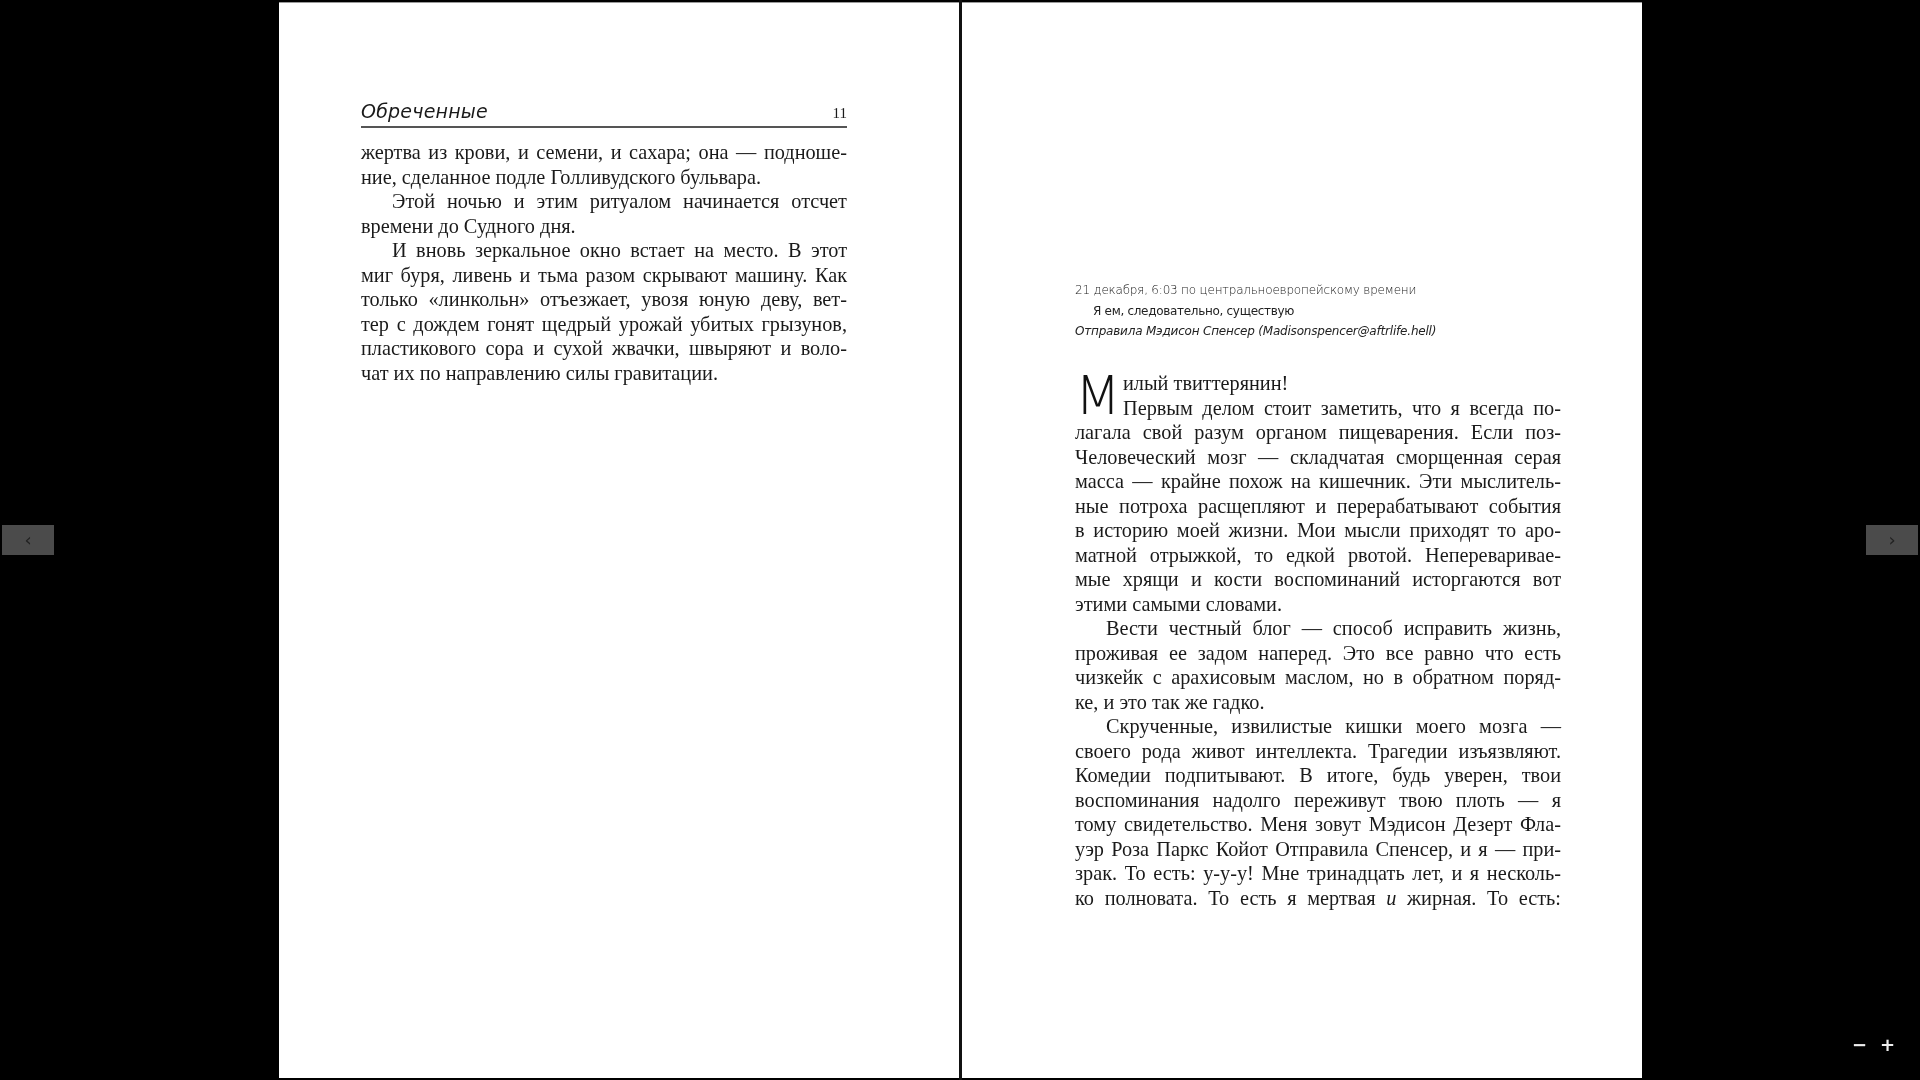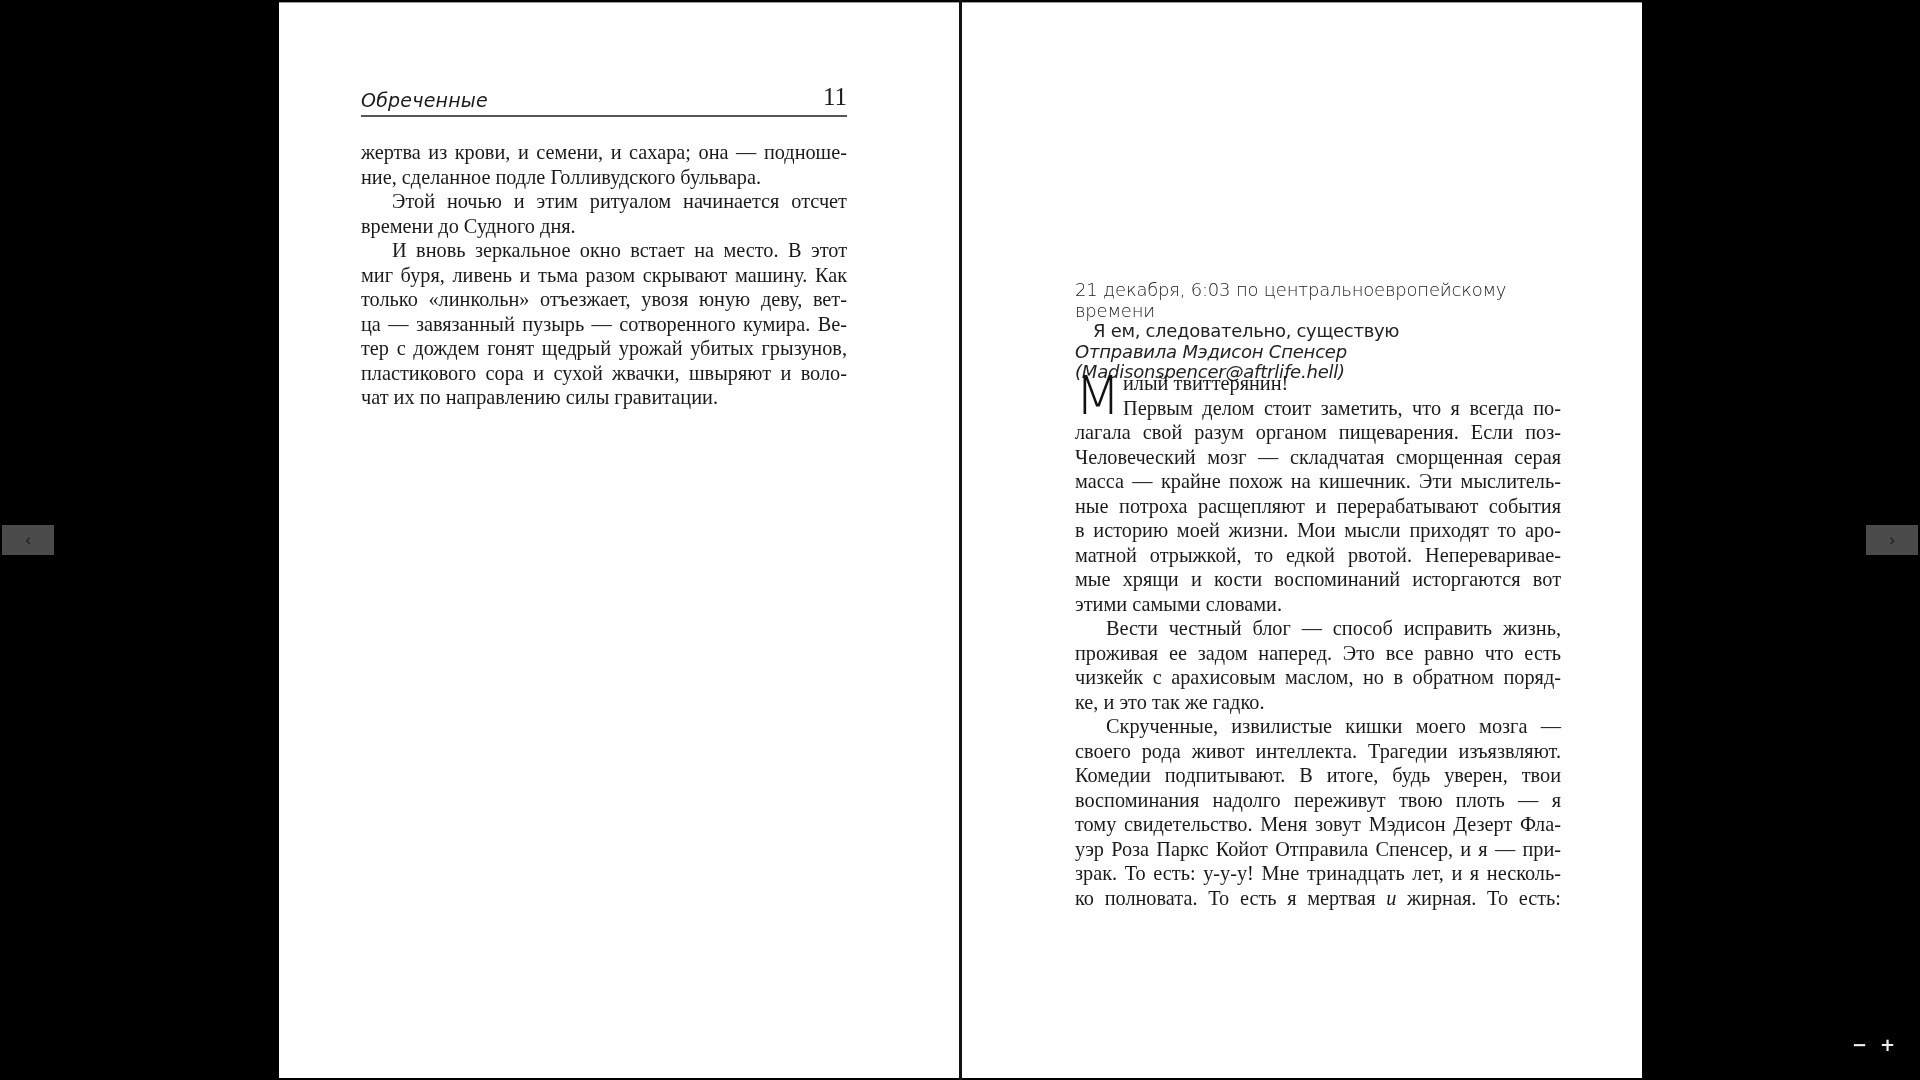--- a/index.html
+++ b/index.html
@@ -8,37 +8,37 @@
       font-family: "Liberation Serif", serif; color: #1a1a1a;
     }
     .page {
       position: absolute; top: 2px; height: 1075px; background: #fff;
     }
     #page-left { left: 279px; width: 680px; border-top: 1px solid #9a9a9a; }
     #page-right { left: 962px; width: 680px; border-top: 1px solid #9a9a9a; }
     .divider { position: absolute; left: 959px; top: 0; width: 3px; height: 1080px; background: #111; }
 
     .running-head {
-      position: absolute; left: 82px; top: 84px; width: 486px; height: 28px;
+      position: absolute; left: 82px; top: 95px; width: 486px; height: 28px;
       border-bottom: 2px solid #555;
       font-family: "DejaVu Sans", sans-serif; font-size: 19px; text-decoration: underline;
     }
     .running-head .title { position: absolute; left: 0; bottom: 4px; font-style: italic; font-weight: 300; letter-spacing: 0.2px; }
-    .running-head .num { position: absolute; right: 0; bottom: 4px; font-family: "Liberation Serif", serif; font-size: 25px; }
+    .running-head .num { position: absolute; right: 0; bottom: 4px; font-family: "Liberation Serif", serif; font-size: 15px; }
 
     .col { position: absolute; width: 486px; font-size: 20.3px; line-height: 24.5px; }
     #left-col { left: 82px; top: 137px; }
     #right-col { left: 113px; top: 368px; }
     .line { display: block; text-align: justify; text-align-last: justify; white-space: nowrap; }
     .line.last { text-align-last: left; }
     .line.ind { padding-left: 31px; }
 
     .post-meta {
       position: absolute; left: 113px; top: 277px; width: 500px;
-      font-family: "DejaVu Sans", sans-serif; font-size: 18px; line-height: 20.5px; color: #222;
+      font-family: "DejaVu Sans", sans-serif; font-size: 12px; line-height: 20.5px; color: #222;
     }
     .post-meta .date { font-weight: 300; letter-spacing: -0.2px; }
     .post-meta .subject { font-weight: normal; letter-spacing: -0.3px; margin-left: 18px; }
     .post-meta .author { font-style: italic; letter-spacing: -0.2px; }
 
     .dropcap {
       position: absolute; left: 0; top: 2px;
       font-family: "DejaVu Sans", sans-serif; font-weight: 300; font-size: 53px; line-height: 46px;
       color: #111;
     }
@@ -66,21 +66,20 @@
     <span class="num">11</span>
   </div>
   <div class="col" id="left-col">
       <span class="line">жертва из крови, и семени, и сахара; она — подноше-</span>
       <span class="line last">ние, сделанное подле Голливудского бульвара.</span>
       <span class="line ind">Этой ночью и этим ритуалом начинается отсчет</span>
       <span class="line last">времени до Судного дня.</span>
       <span class="line ind">И вновь зеркальное окно встает на место. В этот</span>
       <span class="line">миг буря, ливень и тьма разом скрывают машину. Как</span>
       <span class="line">только «линкольн» отъезжает, увозя юную деву, вет-</span>
-      <span class="line">ца — завязанный пузырь — сотворенного кумира. Ве-</span>
       <span class="line">тер с дождем гонят щедрый урожай убитых грызунов,</span>
       <span class="line">пластикового сора и сухой жвачки, швыряют и воло-</span>
       <span class="line last">чат их по направлению силы гравитации.</span>
     </div>
 </div>
 
 <div class="page" id="page-right">
   <div class="post-meta">
     <div class="date">21 декабря, 6:03 по центральноевропейскому времени</div>
     <div class="subject">Я ем, следовательно, существую</div>

